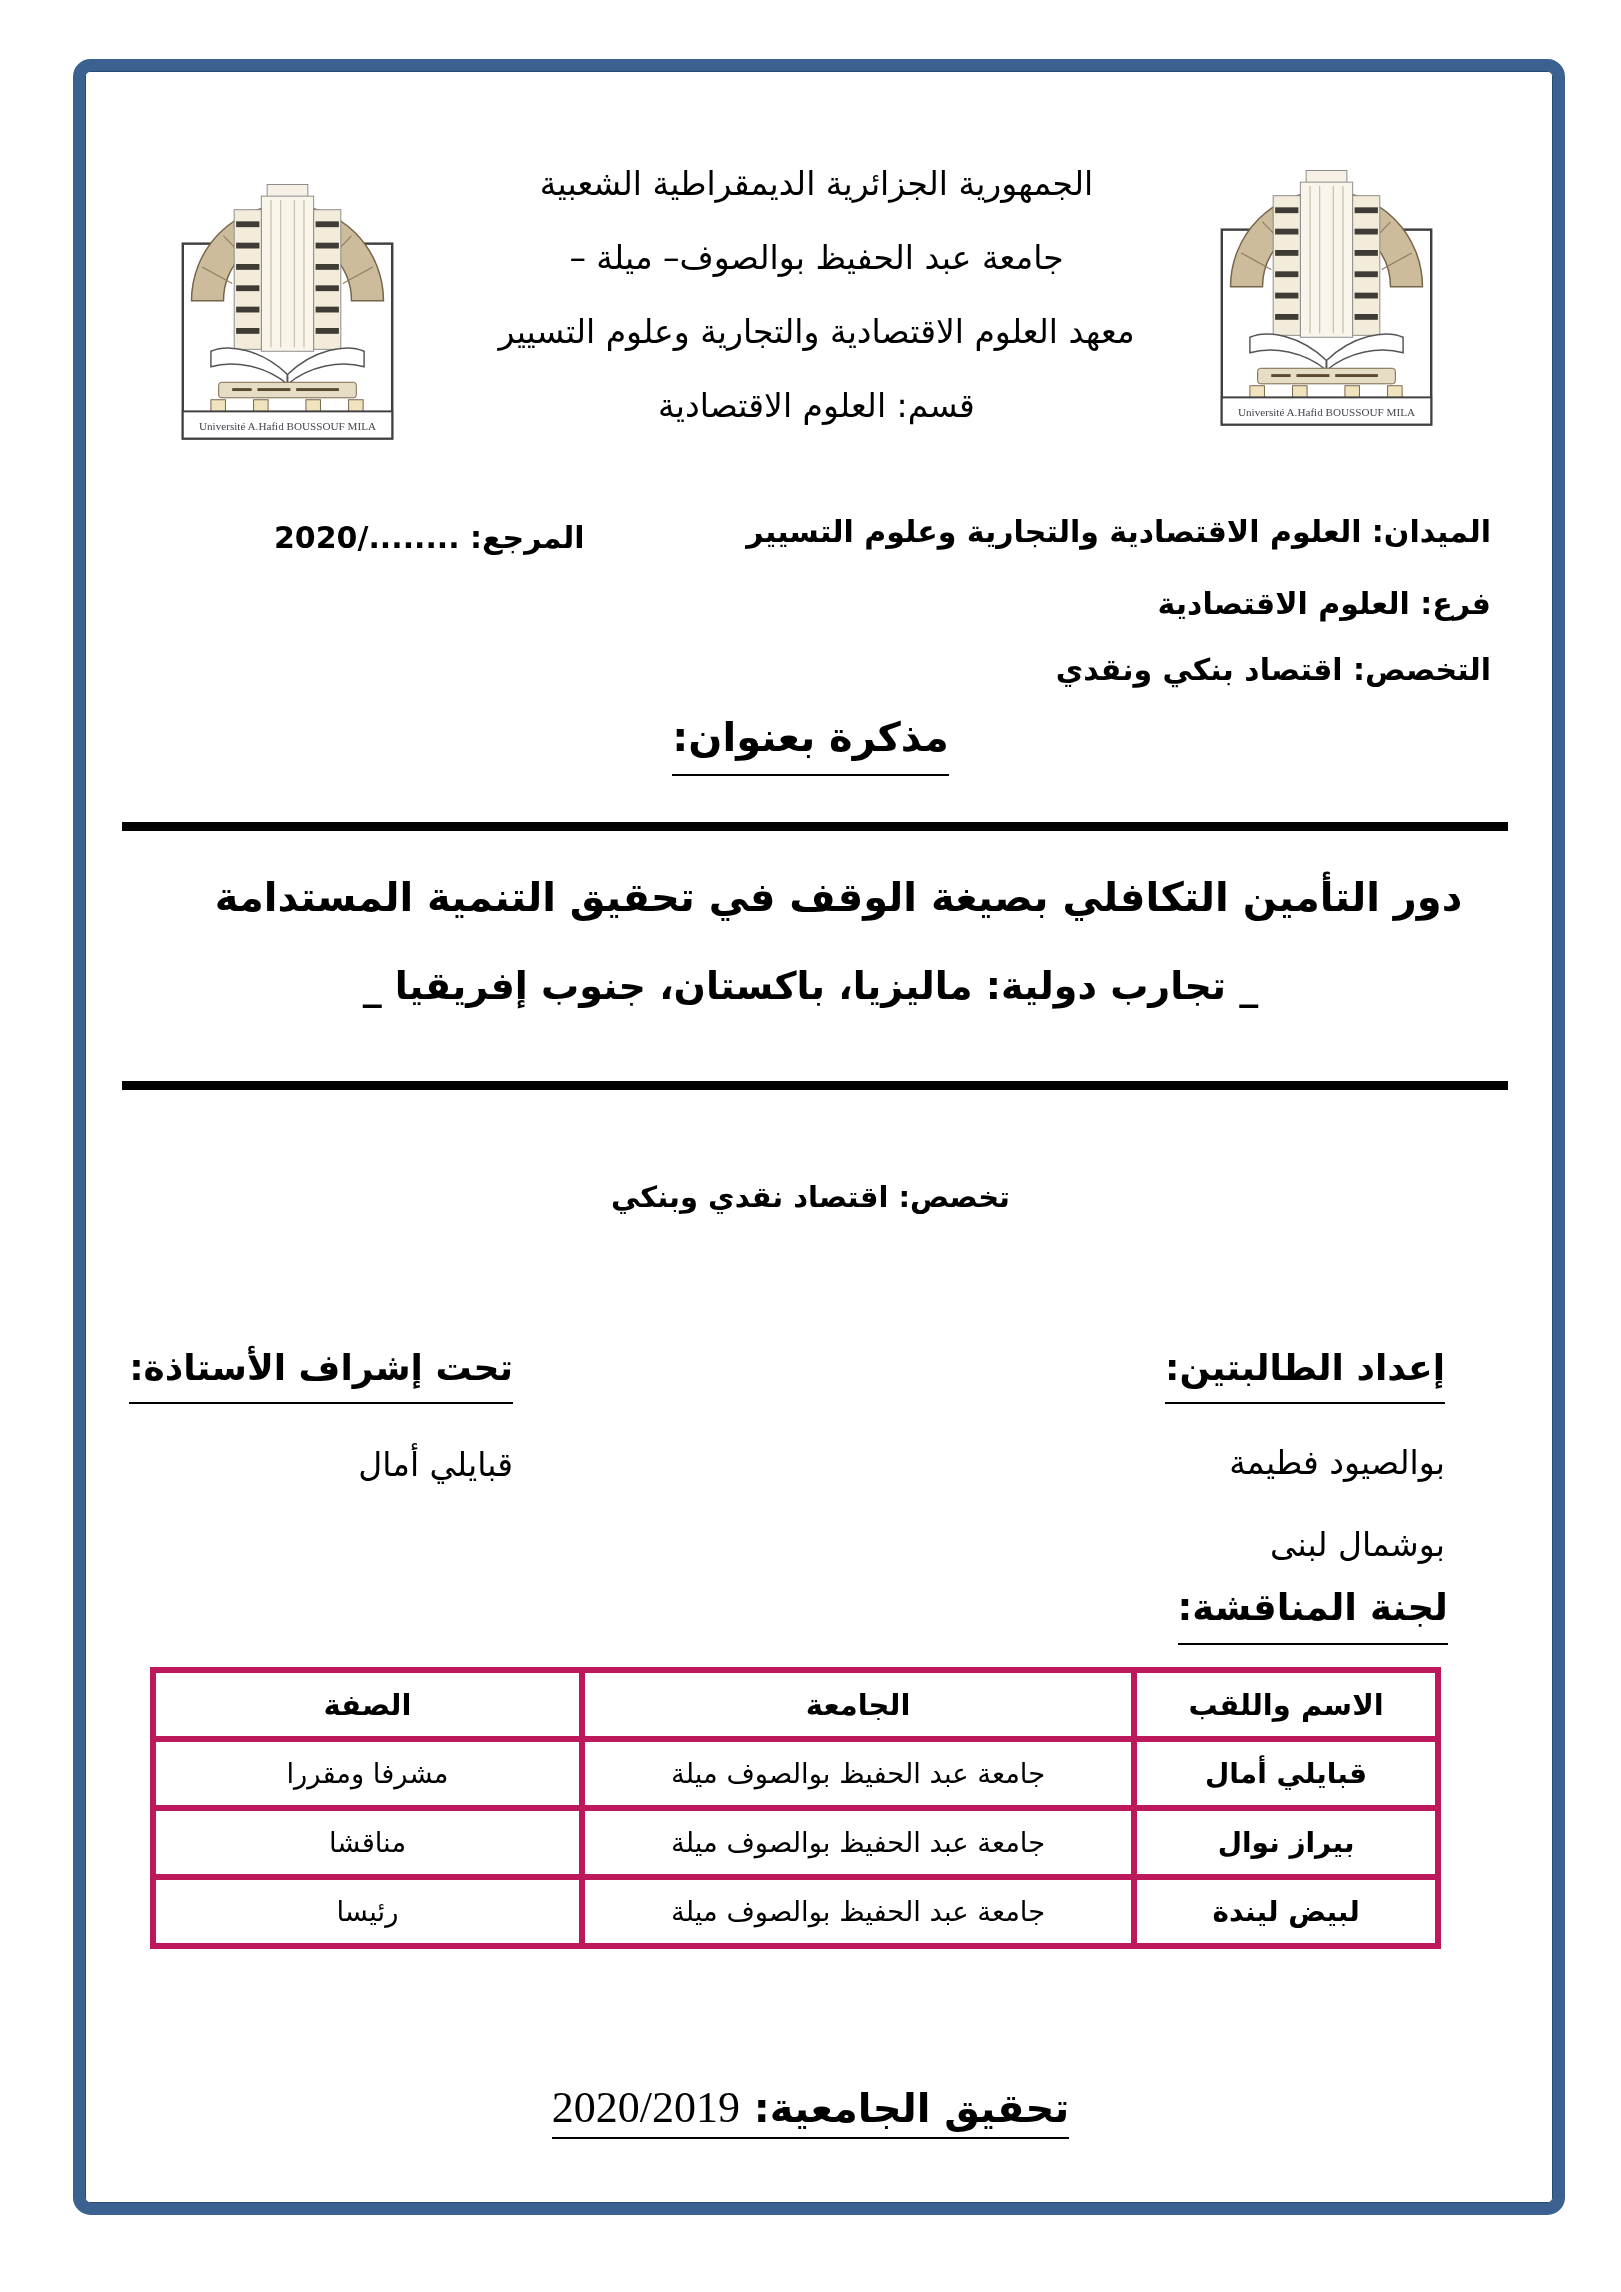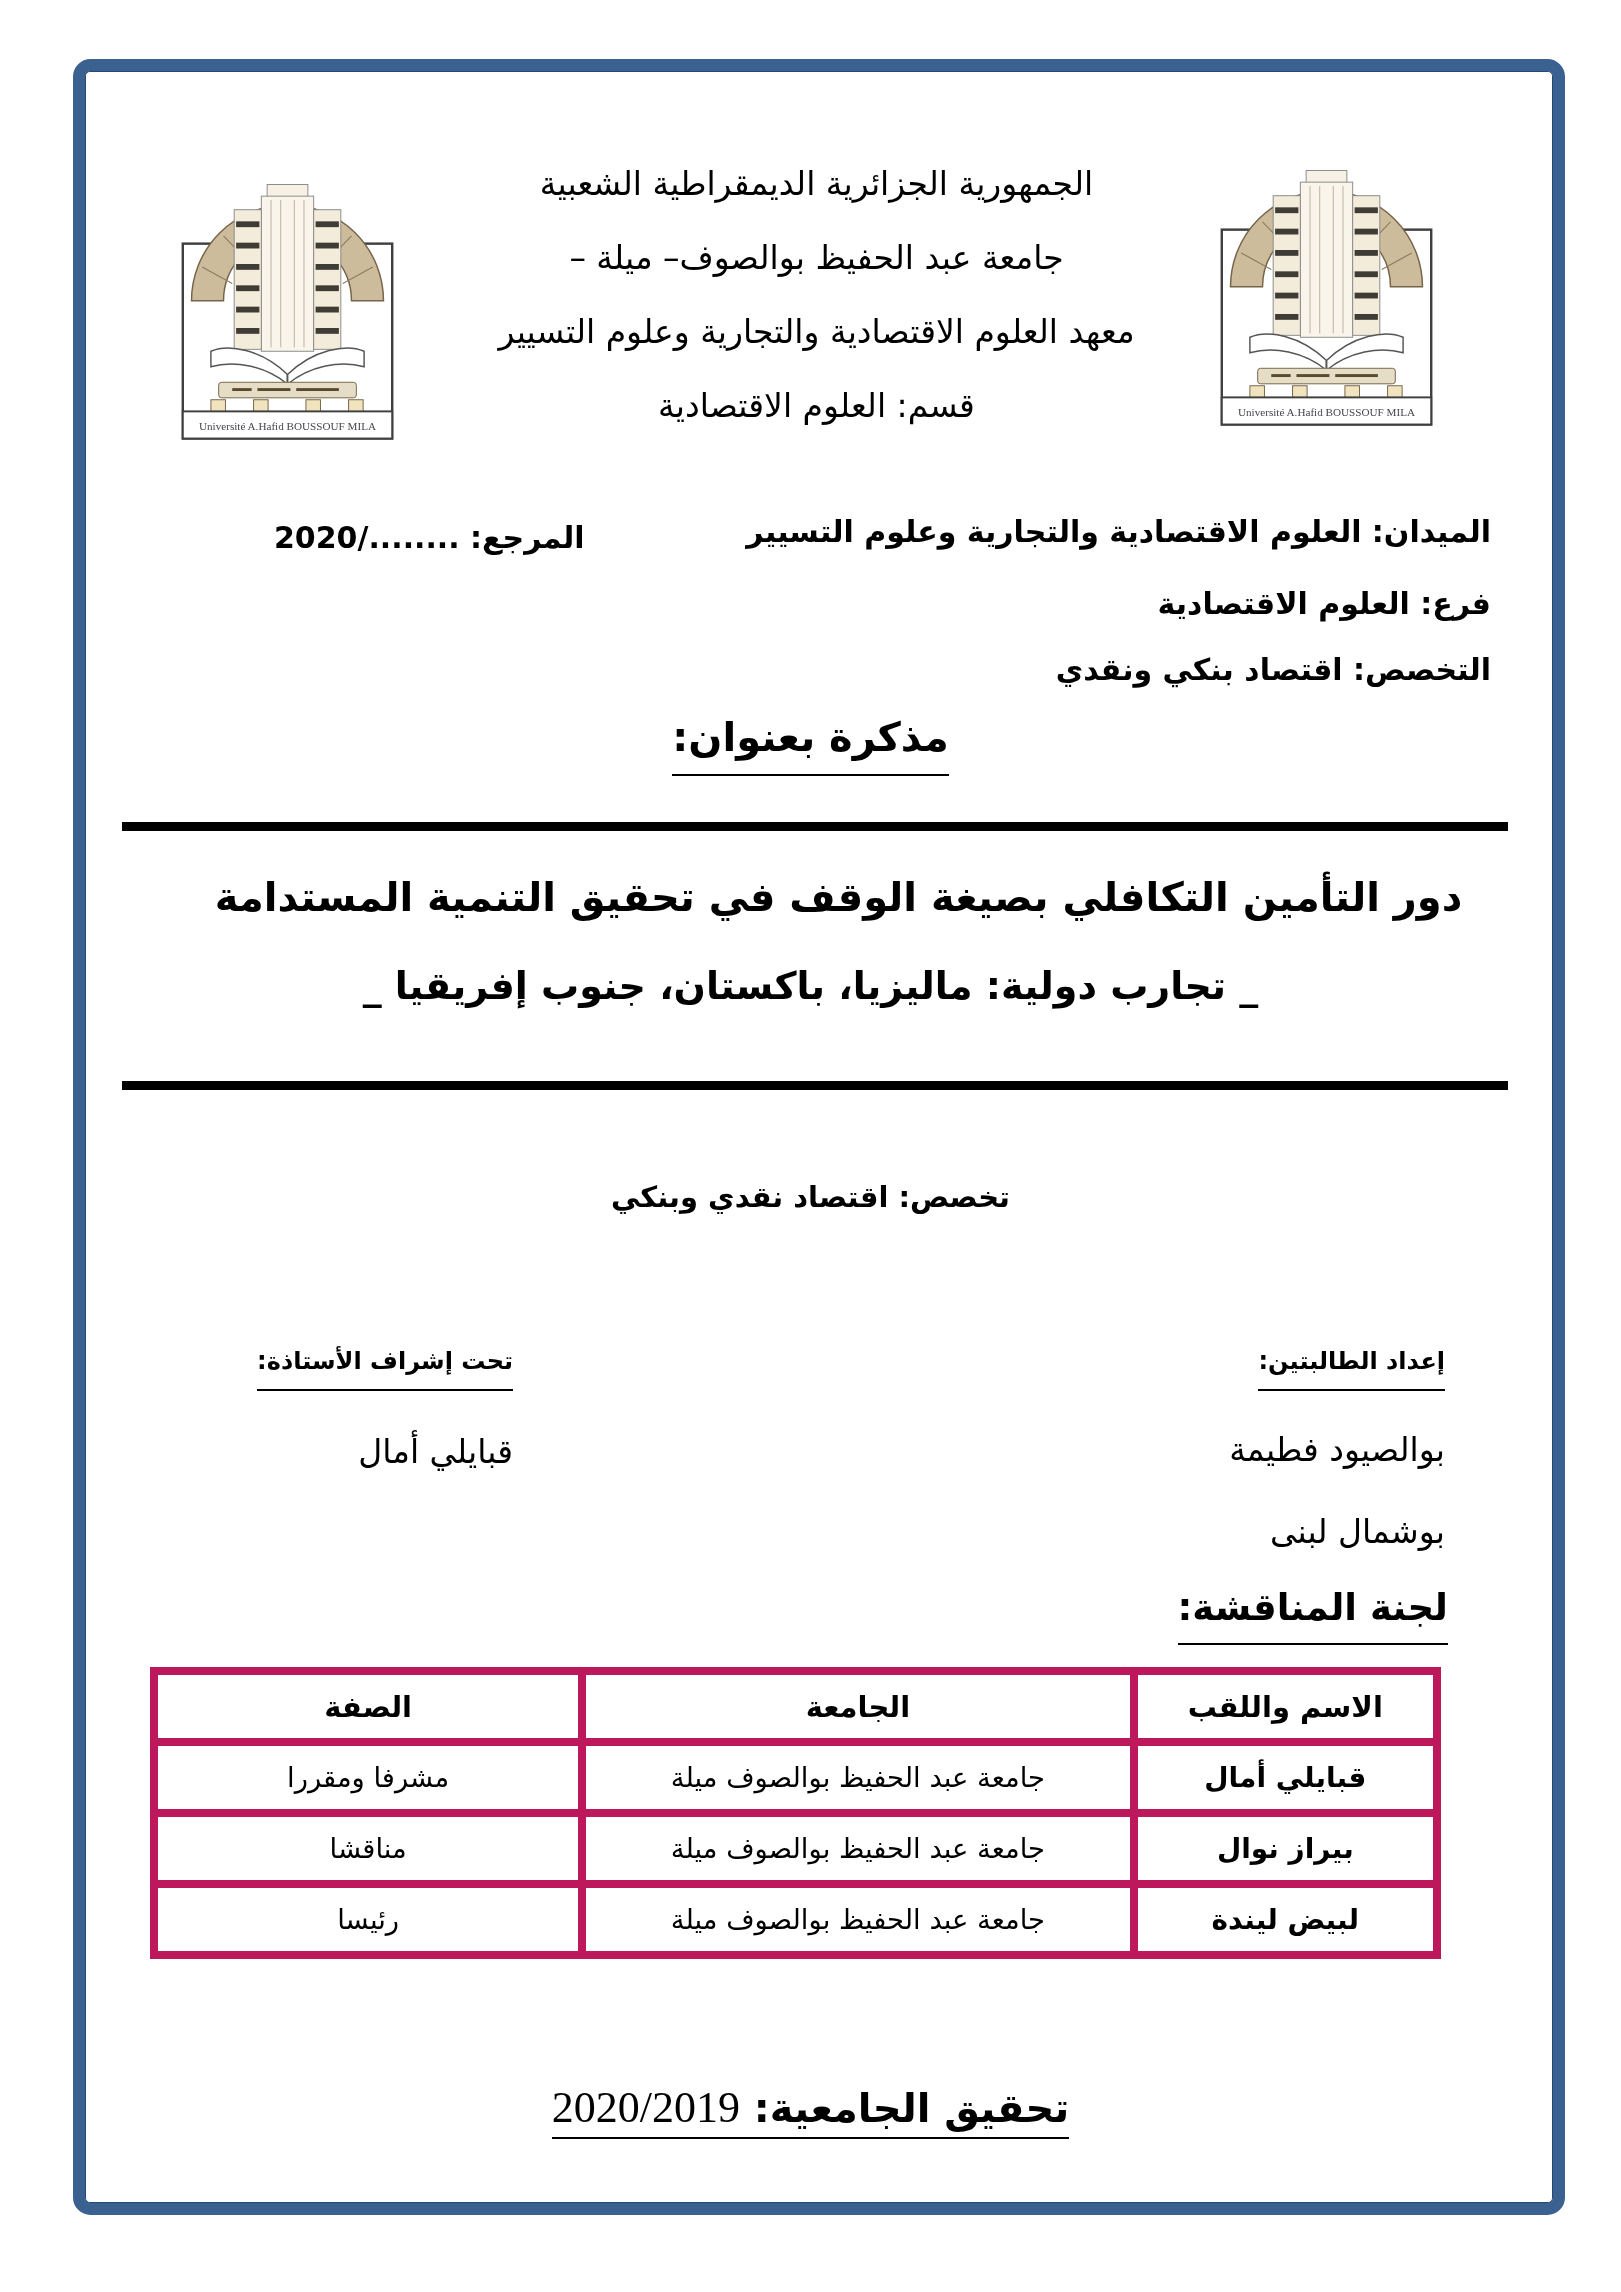--- a/index.html
+++ b/index.html
@@ -53,37 +53,37 @@
     font-size:38px; font-weight:800;
   }
   .sub1, .sub2 {
     position:absolute; left:0; width:100%; text-align:center; direction:rtl;
     font-size:29px; font-weight:bold;
   }
   .sub1 { top:1111px; }
   .sub2 { top:1180px; }
   
   .students { position:absolute; right:176px; top:1347px; direction:rtl; text-align:right; }
-  .students .heading, .supervisor .heading { font-size:24px; font-weight:bold; }
+  .students .heading, .supervisor .heading { font-size:36px; font-weight:bold; }
   .students .name { font-size:33px; }
   .students .name.first { margin-top:55px; }
   .students .name.second { margin-top:43px; }
   .supervisor { position:absolute; left:129px; top:1347px; width:384px; direction:rtl; text-align:right; }
   .supervisor .name { font-size:33px; margin-top:57px; }
   .committee-heading {
     position:absolute; right:173px; top:1586px; direction:rtl;
     font-size:37px; font-weight:bold;
   }
   
   .jury-table {
     position:absolute; left:150px; top:1667px; width:1291px; direction:rtl;
     border-collapse:collapse; border:2.9px solid #000;
   }
   .jury-table th, .jury-table td {
-    border:8px solid #be185d; height:63px; text-align:center; vertical-align:middle; padding:0 5.9px;
+    border:6px solid #be185d; height:63px; text-align:center; vertical-align:middle; padding:0 5.9px;
   }
   .jury-table th { font-size:29px; font-weight:bold; }
   .jury-table td { font-size:27.4px; font-weight:400; }
   .jury-table td.name { font-weight:bold; font-size:28px; }
   .col-name { width:305px; } .col-univ { width:555px; } .col-role { width:431px; }
   
   .year {
     position:absolute; top:2082px; left:0; width:100%; text-align:center; direction:rtl;
     font-size:40px; font-weight:bold;
   }

